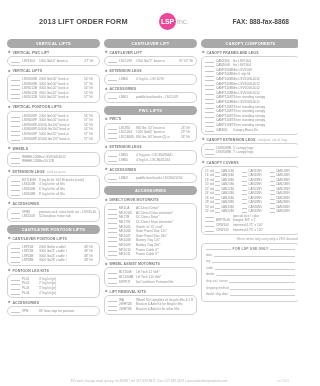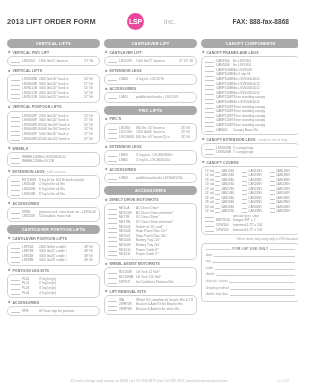--- a/index.html
+++ b/index.html
@@ -6,26 +6,26 @@
   html,body{
     width:298px; height:386px; overflow:hidden;
     background:#ffffff;
     font-family:"Liberation Sans", sans-serif;
     color:#6d6d6d;
     -webkit-font-smoothing:antialiased;
   }
   .page{ position:relative; width:298px; height:386px; padding:6px 7px 0 7px; }
 
   
-  .header{ display:flex; align-items:center; height:30px; }
+  .header{ display:flex; align-items:center; height:30px;margin-left:32px; }
   .form-title{
     font-size:7.4px; font-weight:bold; letter-spacing:.1px;
     color:#4a4a4a; white-space:nowrap; width:120px;
   }
-  .logo-wrap{ display:flex; align-items:center; gap:20px; flex:0 0 auto; }
+  .logo-wrap{ display:flex; align-items:center; gap:1px; flex:0 0 auto; }
   .logo-mark{
     width:17px; height:17px; border-radius:50%;
     background:#ec4899; color:#fff;
     font-size:7px; font-weight:bold; letter-spacing:-.2px;
     display:flex; align-items:center; justify-content:center;
   }
   .logo-inc{ font-size:8px; color:#b9b9b9; letter-spacing:-.2px; }
   .fax{
     margin-left:auto; font-size:6.6px; font-weight:bold;
     color:#4a4a4a; white-space:nowrap; padding-right:2px;

